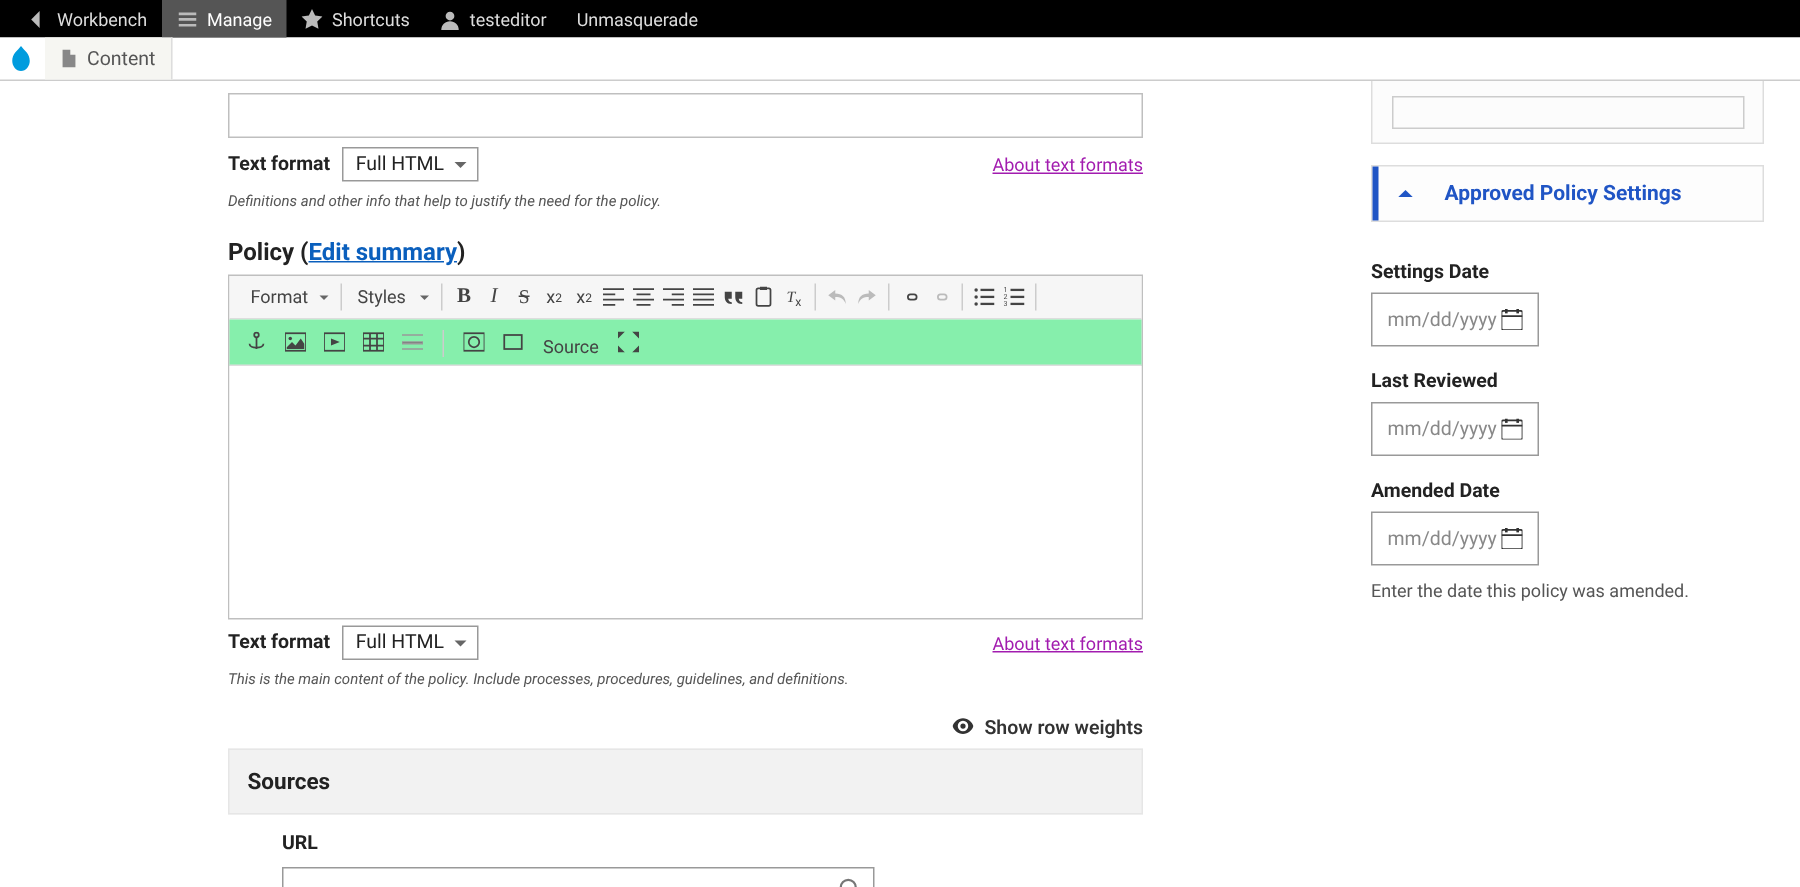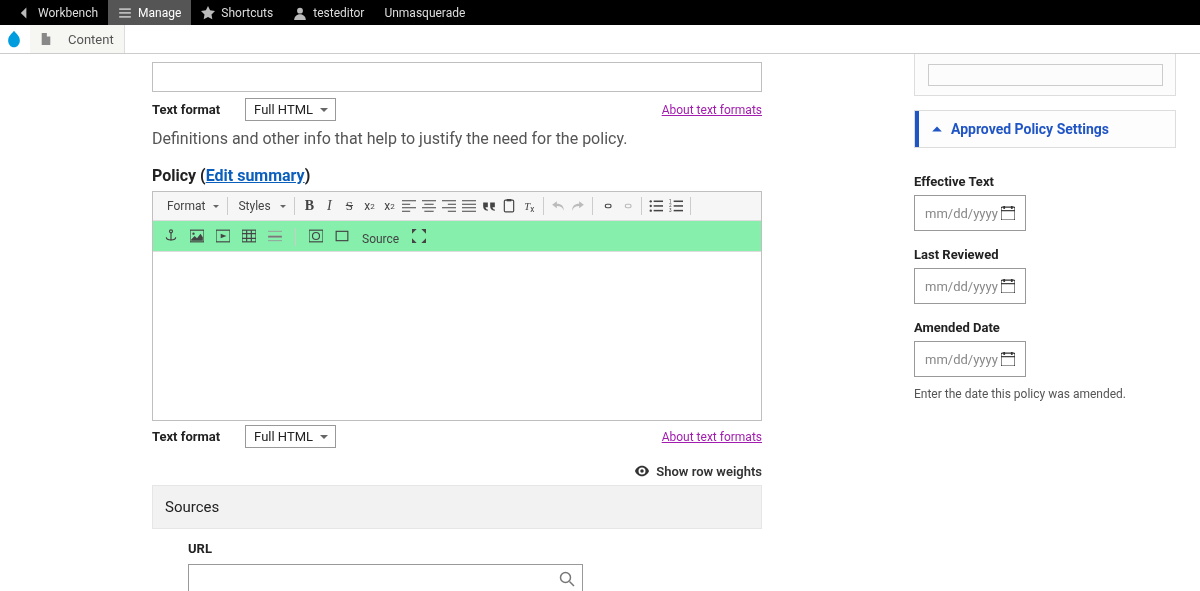--- a/index.html
+++ b/index.html
@@ -5,37 +5,37 @@
 * { box-sizing: border-box; margin: 0; padding: 0; }
 body { font-family: -apple-system, BlinkMacSystemFont, "Segoe UI", Roboto, sans-serif; font-size: 13px; color: #222; background: #fff; }
 
 .topbar { background: #000; color: #ddd; height: 25px; display: flex; align-items: center; padding: 0 8px; font-size: 12px; }
 .topbar-item { display: flex; align-items: center; gap: 6px; padding: 4px 10px; cursor: pointer; height: 100%; }
 .topbar-item.active { background: #555; color: #fff; }
 .topbar-item svg { width: 14px; height: 14px; fill: #bbb; }
 
 .secondbar { background: #fff; border-bottom: 1px solid #ccc; height: 29px; display: flex; align-items: center; padding: 0 4px; }
 .secondbar .drupal { width: 20px; height: 20px; margin-right: 6px; }
-.secondbar-item { display: flex; align-items: center; gap: 16px; padding: 0 10px; height: 100%; color: #555; border-right: 1px solid #ddd; background: #f6f6f2; }
+.secondbar-item { display: flex; align-items: center; gap: 6px; padding: 0 10px; height: 100%; color: #555; border-right: 1px solid #ddd; background: #f6f6f2; }
 .drupal svg { fill: #009cde; }
 
 .page { display: flex; padding: 0; }
 .left-gutter { width: 152px; }
 .main-col { width: 610px; padding-top: 8px; }
 .right-gutter { flex: 1; }
 .sidebar { width: 262px; margin-left: auto; margin-right: 24px; }
 
 .editor-box { border: 1px solid #bfbfbf; background: #fff; height: 30px; margin-bottom: 6px; }
 
-.tf-row { display: flex; align-items: center; gap: 25px; margin-top: 4px; }
+.tf-row { display: flex; align-items: center; gap: 8px; margin-top: 4px; }
 .tf-label { font-weight: 700; font-size: 13px; }
 .tf-select { border: 1px solid #999; padding: 3px 22px 3px 8px; font-size: 13px; background: #fff; position: relative; display: inline-flex; align-items: center; }
 .tf-select::after { content: ""; border: 4px solid transparent; border-top-color: #666; position: absolute; right: 7px; top: 9px; }
 .tf-link { margin-left: auto; color: #a21caf; text-decoration: underline; font-size: 12px; }
-.helptext { color: #555; font-size: 16px; margin-top: 8px; margin-bottom: 18px; }
+.helptext { color: #555; font-size: 10px; margin-top: 8px; margin-bottom: 18px; font-style: italic; }
 
 .policy-label { font-weight: 700; font-size: 16px; }
 .policy-label a { color: #0a5fbd; text-decoration: underline; font-weight: 700; }
 
 .ckeditor { border: 1px solid #bfbfbf; margin-top: 6px; }
 .cke-toolbar { background: #f6f6f6; border-bottom: 1px solid #ddd; padding: 4px 8px; display: flex; flex-wrap: wrap; align-items: center; gap: 0; }
 .cke-row2 { border-bottom: 1px solid #ddd; padding: 5px 8px; display: flex; align-items: flex-end; gap: 6px; background: #86efac; }
 .cke-body { height: 168px; background: #fff; }
 .cke-btn { width: 20px; height: 20px; display: inline-flex; align-items: center; justify-content: center; color: #444; font-size: 12px; cursor: pointer; }
 .cke-btn svg { width: 14px; height: 14px; fill: #444; }
@@ -43,29 +43,29 @@
 .cke-btn.i { font-style: italic; font-family: serif; font-size: 14px; }
 .cke-btn.s { text-decoration: line-through; font-family: serif; font-size: 13px; }
 .cke-sep { width: 1px; height: 18px; background: #ccc; margin: 0 4px; }
 .cke-dd { padding: 2px 18px 2px 6px; font-size: 12px; color: #444; position: relative; min-width: 58px; }
 .cke-dd::after { content: ""; border: 3px solid transparent; border-top-color: #666; position: absolute; right: 4px; top: 8px; }
 .cke-source { font-size: 12px; color: #444; padding: 0 4px; }
 
 .weights-row { text-align: right; margin: 16px 0 6px; font-size: 13px; font-weight: 600; color: #333; }
 .weights-row svg { width: 14px; height: 14px; vertical-align: -2px; fill: #333; margin-right: 4px; }
 
-.sources-hdr { background: #f2f2f2; padding: 12px; font-weight: 400; font-size: 15px; border: 1px solid #e6e6e6; }
+.sources-hdr { background: #f2f2f2; padding: 12px; font-weight: 700; font-size: 15px; border: 1px solid #e6e6e6; }
 .sources-body { padding: 12px 0 0 36px; }
 .url-label { font-weight: 700; font-size: 13px; margin-bottom: 8px; }
 .url-input-wrap { position: relative; width: 395px; }
 .url-input { width: 100%; border: 1px solid #999; padding: 8px 30px 8px 8px; font-size: 13px; }
 .url-search { position: absolute; right: 8px; top: 7px; }
 
 .side-panel { border: 1px solid #ddd; background: #fdfdfd; margin-bottom: 14px; }
-.side-panel-head { display: flex; align-items: center; gap: 8px; padding: 10px 12px; border-left: 4px solid #2055c5; color: #2055c5; font-weight: 700; font-size: 14px; cursor: pointer; }
+.side-panel-head { display: flex; align-items: center; gap: 20px; padding: 10px 12px; border-left: 4px solid #2055c5; color: #2055c5; font-weight: 700; font-size: 14px; cursor: pointer; }
 .side-panel-head svg { width: 12px; height: 12px; fill: #2055c5; }
 .side-panel-body { padding: 12px 0 14px 0; }
 .side-field-label { font-weight: 700; font-size: 13px; margin-bottom: 6px; }
 .side-field { margin-bottom: 16px; }
 .date-input { border: 1px solid #999; padding: 0 10px; width: 112px; height: 36px; display: flex; align-items: center; justify-content: space-between; color: #888; font-size: 13px; }
 .date-input svg { width: 14px; height: 14px; fill: #333; }
 .side-help { font-size: 12px; color: #555; margin-top: -6px; }
 
 .side-top-box { border: 1px solid #ddd; border-top: none; background: #fcfcfc; height: 42px; margin-bottom: 14px; display: flex; align-items: center; justify-content: center; }
 .side-top-inner { border: 1px solid #ccc; width: 235px; height: 22px; }
@@ -286,20 +286,21 @@
       <div class="cke-body"></div>
     </div>
 
     <div class="tf-row">
       <span class="tf-label">Text format</span>
       <div class="tf-select">
         <span>Full HTML</span>
       </div>
       <a class="tf-link">About text formats</a>
     </div>
+    <div class="helptext">This is the main content of the policy. Include processes, procedures, guidelines, and definitions.</div>
 
     <div class="weights-row">
       <svg viewBox="0 0 16 12">
           <path d="M8 0C4 0 1 3 0 6c1 3 4 6 8 6s7-3 8-6c-1-3-4-6-8-6zm0 10a4 4 0 110-8 4 4 0 010 8zm0-2a2 2 0 100-4 2 2 0 000 4z"></path>
         </svg>
       <span>Show row weights</span>
     </div>
 
     <div class="sources-hdr">Sources</div>
     <div class="sources-body">
@@ -329,21 +330,21 @@
         <div class="side-panel-head">
           <svg viewBox="0 0 10 10">
               <path d="M1 7l4-4 4 4z"></path>
             </svg>
           <span>Approved Policy Settings</span>
         </div>
       </div>
 
       <div class="side-panel-body">
         <div class="side-field">
-          <div class="side-field-label">Effective Text</div>
+          <div class="side-field-label">Settings Date</div>
           <div class="date-input">
             <span>mm/dd/yyyy</span>
             <svg viewBox="0 0 12 12">
                 <rect x="0" y="1" width="12" height="11" rx="1" fill="none" stroke="#333"></rect>
                 <path d="M0 4h12" stroke="#333"></path>
                 <rect x="2" y="0" width="1.5" height="2.5"></rect>
                 <rect x="8.5" y="0" width="1.5" height="2.5"></rect>
               </svg>
           </div>
         </div>

